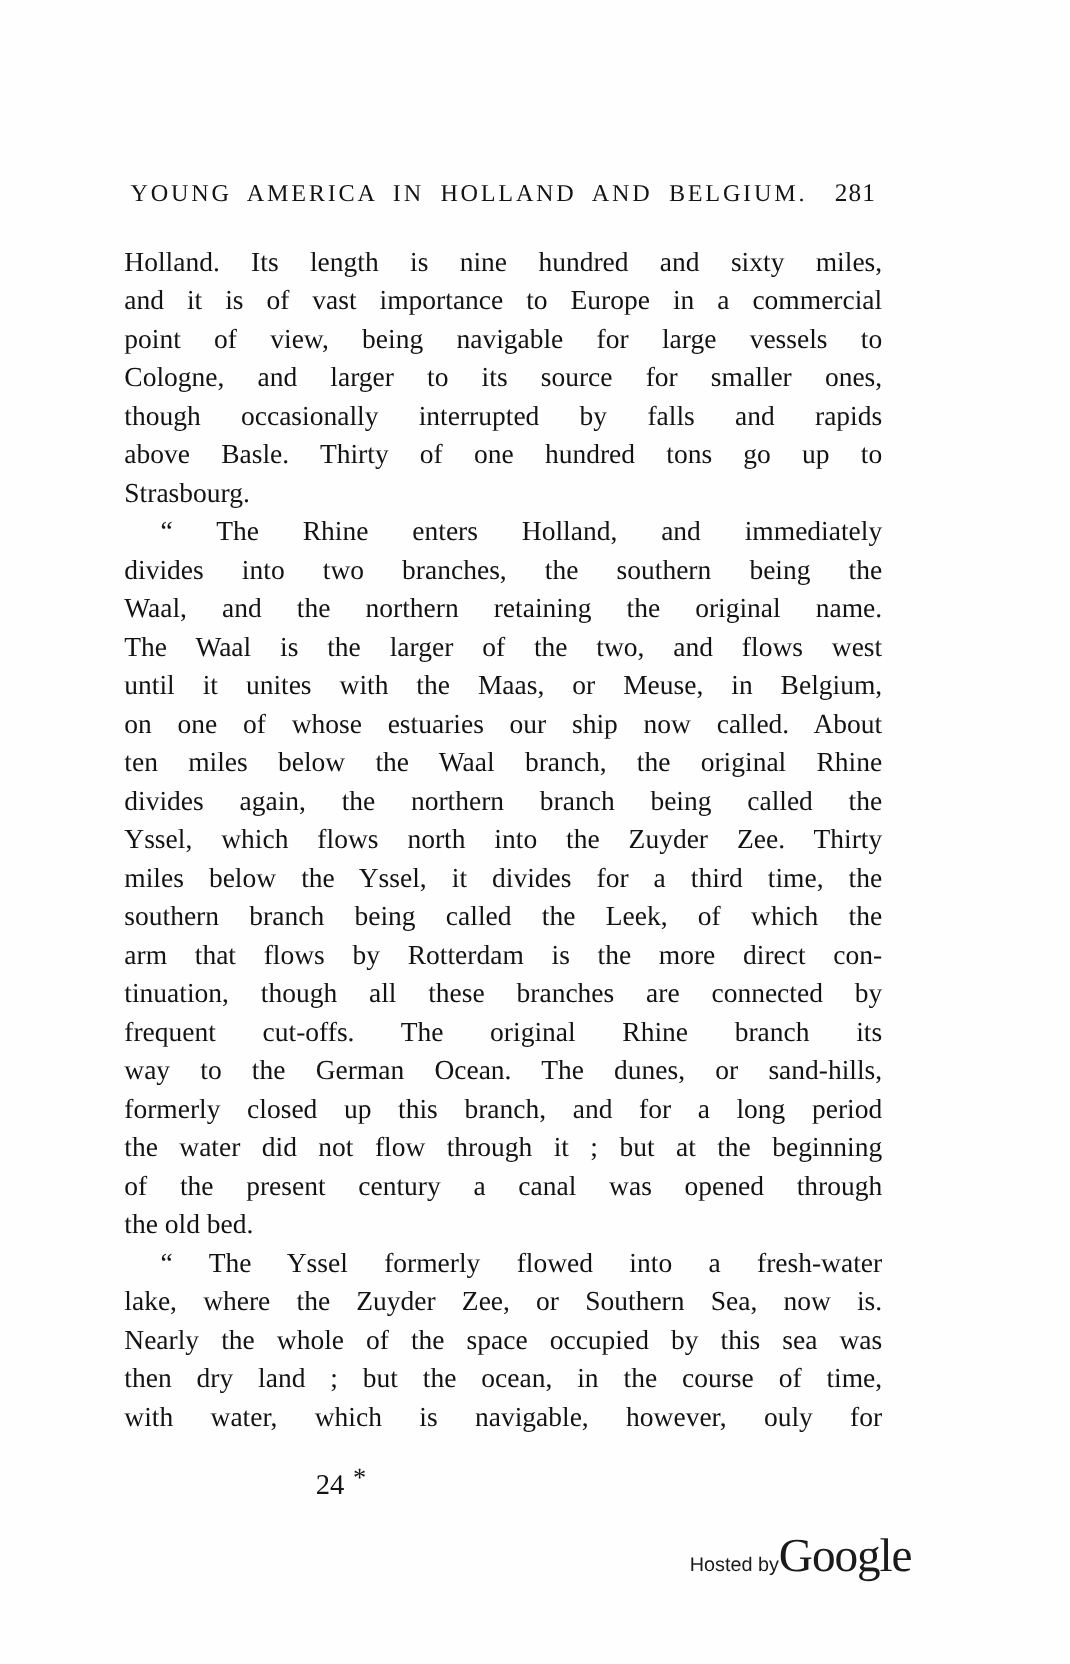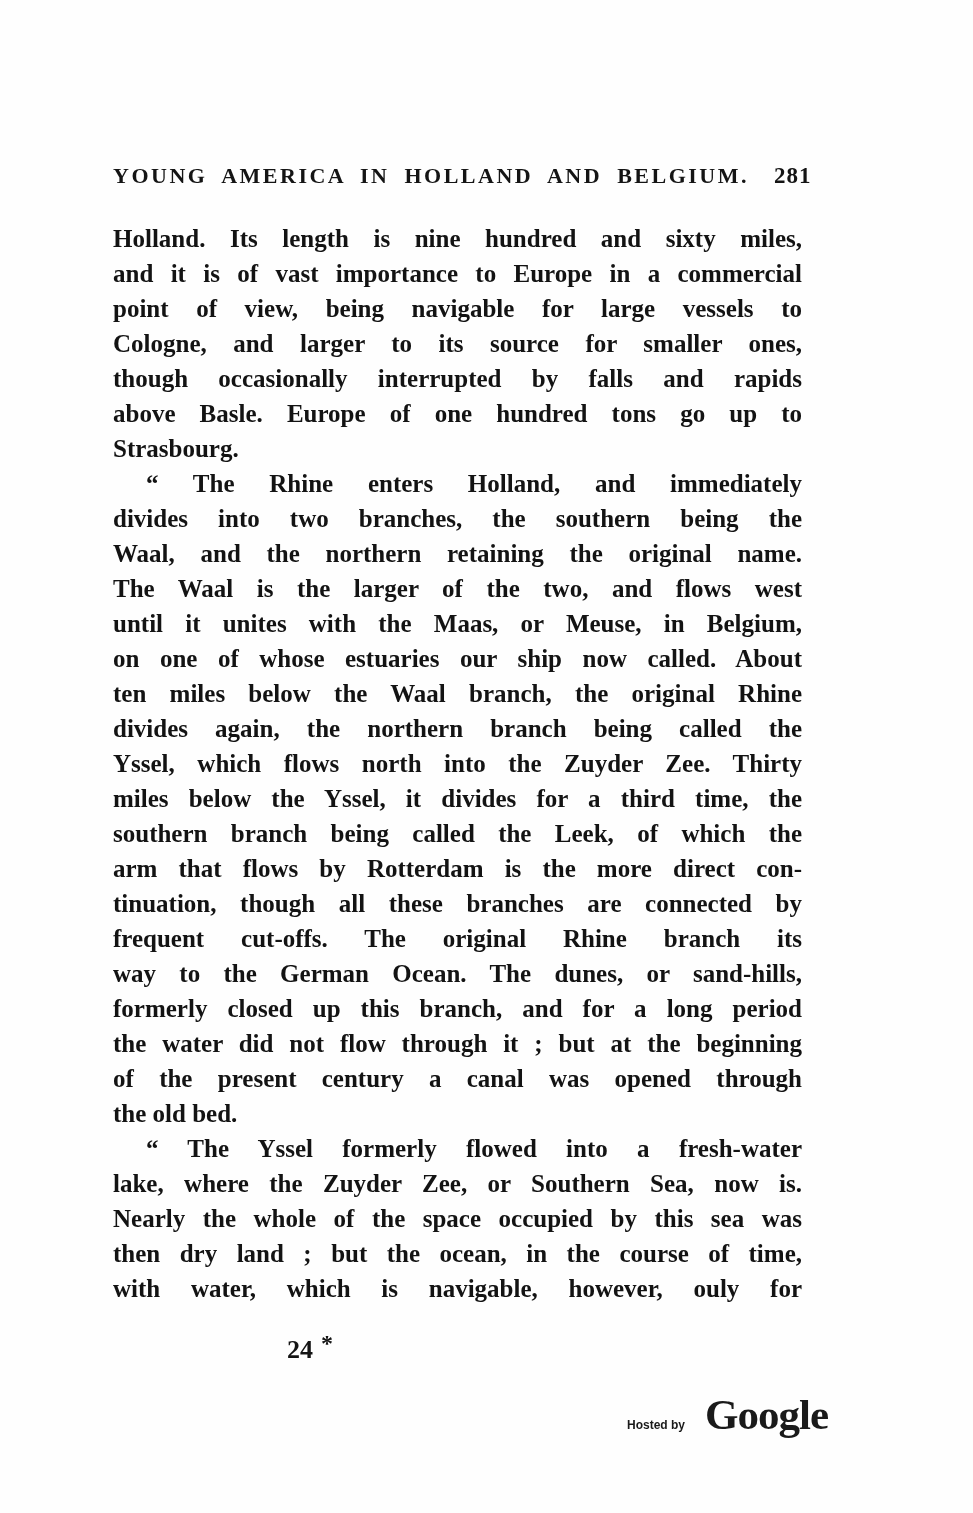--- a/index.html
+++ b/index.html
@@ -7,21 +7,20 @@
     padding: 0;
     background: #ffffff;
   }
   .page {
     position: relative;
     width: 973px;
     height: 1513px;
     background: #fefefe;
     overflow: hidden;
     color: #161616;
-    font-weight: bold;
   }
   .running-header {
     position: absolute;
     left: 113px;
     top: 163px;
     width: 689px;
     text-align: center;
     font-family: "Liberation Serif", serif;
     font-size: 22px;
     letter-spacing: 2.5px;
@@ -74,22 +73,22 @@
   .watermark {
     position: absolute;
     left: 627px;
     top: 1390px;
     display: flex;
     align-items: baseline;
     color: #1a1a1a;
   }
   .watermark .hosted {
     font-family: "Liberation Sans", sans-serif;
-    font-size: 12px;
-    margin-right: 20px;
+    font-size: 18px;
+    margin-right: 0;
   }
   .watermark .glogo {
     font-family: "Liberation Serif", serif;
     font-size: 43px;
     letter-spacing: -1px;
   }
 </style>
 </head>
 <body>
 
@@ -99,21 +98,21 @@
     <span>YOUNG AMERICA IN HOLLAND AND BELGIUM.</span>
     <span class="pgnum">281</span>
   </div>
 
   <div class="body-text" id="body-text">
       <div class="line">Holland.  Its length is nine hundred and sixty miles,</div>
       <div class="line">and it is of vast importance to Europe in a commercial</div>
       <div class="line">point of view, being navigable for large vessels to</div>
       <div class="line">Cologne, and larger to its source for smaller ones,</div>
       <div class="line">though occasionally interrupted by falls and rapids</div>
-      <div class="line">above Basle.  Europe of one hundred tons go up to</div>
+      <div class="line">above Basle.  Thirty of one hundred tons go up to</div>
       <div class="line last">Strasbourg.</div>
       <div class="line indent">“ The Rhine enters Holland, and immediately</div>
       <div class="line">divides into two branches, the southern being the</div>
       <div class="line">Waal, and the northern retaining the original name.</div>
       <div class="line">The Waal is the larger of the two, and flows west</div>
       <div class="line">until it unites with the Maas, or Meuse, in Belgium,</div>
       <div class="line">on one of whose estuaries our ship now called.  About</div>
       <div class="line">ten miles below the Waal branch, the original Rhine</div>
       <div class="line">divides again, the northern branch being called the</div>
       <div class="line">Yssel, which flows north into the Zuyder Zee.  Thirty</div>

